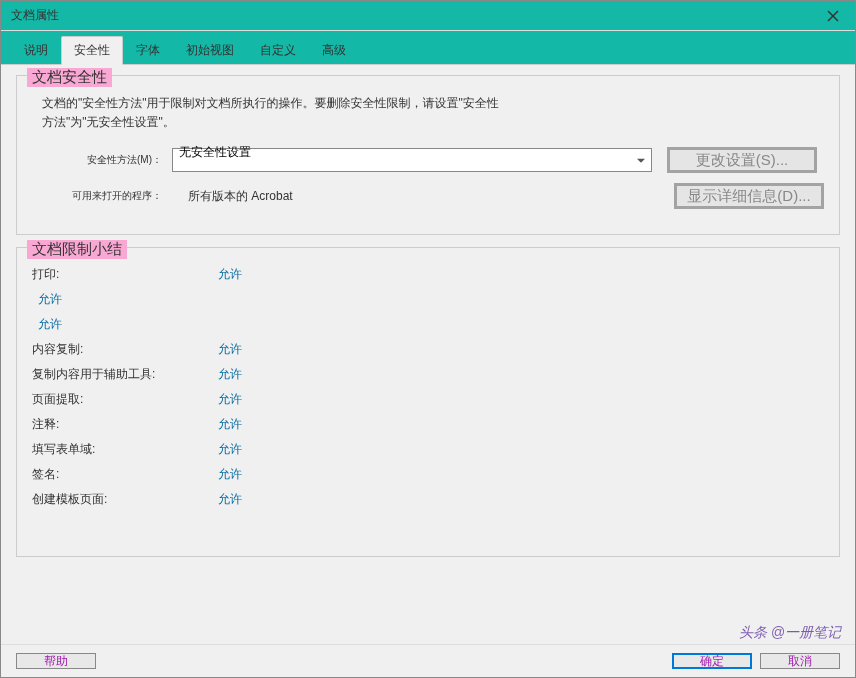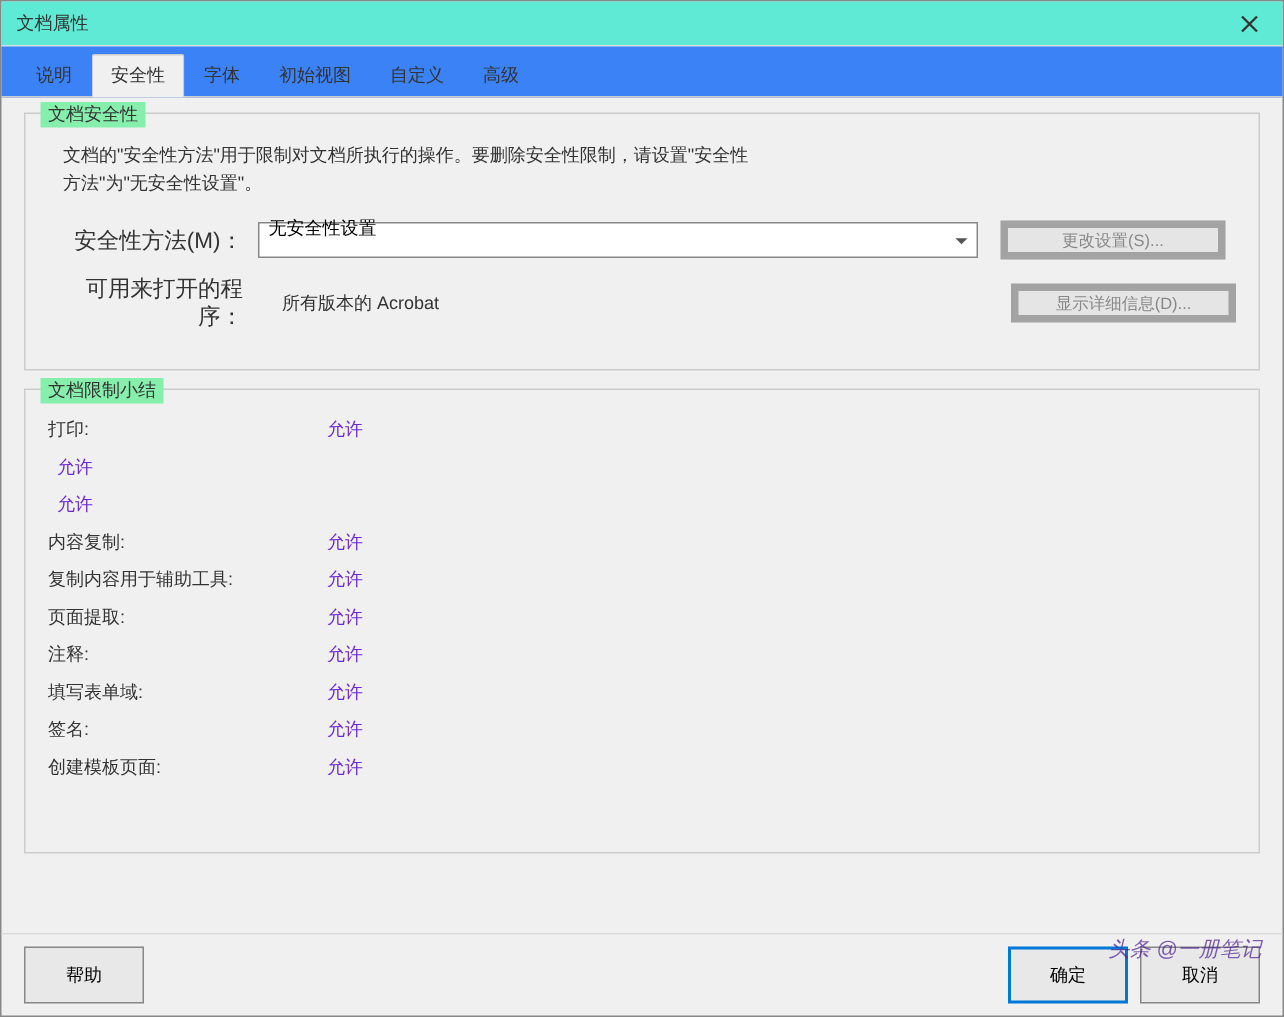--- a/index.html
+++ b/index.html
@@ -14,42 +14,42 @@
     .dialog {
       width: 856px;
       height: 678px;
       background: #f0f0f0;
       border: 1px solid #888;
       display: flex;
       flex-direction: column;
     }
     .titlebar {
       height: 30px;
-      background: #5eead4;
+      background: #14b8a6;
       border-bottom: 1px solid #ddd;
       display: flex;
       align-items: center;
       justify-content: space-between;
       padding: 0 0 0 10px;
     }
     .titlebar-text {
       font-size: 12px;
       color: #333;
     }
     .titlebar-close {
       width: 45px;
       height: 30px;
       display: flex;
       align-items: center;
       justify-content: center;
       cursor: pointer;
     }
     .tabs {
       display: flex;
-      background: #3b82f6;
+      background: #14b8a6;
       padding: 5px 10px 0 10px;
       border-bottom: 1px solid #ccc;
     }
     .tab {
       padding: 5px 12px;
       font-size: 12px;
       color: #333;
       cursor: pointer;
       border: 1px solid transparent;
       margin-bottom: -1px;
@@ -68,42 +68,42 @@
     .groupbox {
       border: 1px solid #ccc;
       padding: 10px 15px 15px 15px;
       margin-bottom: 12px;
       position: relative;
     }
     .groupbox-title {
       position: absolute;
       top: -8px;
       left: 10px;
-      background: #86efac;
+      background: #f9a8d4;
       padding: 0 5px;
-      font-size: 12px;
+      font-size: 15px;
       color: #333;
       text-align: center;
     }
     .desc-text {
       font-size: 12px;
       color: #333;
       line-height: 1.6;
       margin: 8px 0 15px 10px;
     }
     .form-row {
       display: flex;
       align-items: center;
       margin: 10px 0;
     }
     .form-label {
       width: 140px;
       text-align: right;
       padding-right: 10px;
-      font-size: 15px;
+      font-size: 10px;
       color: #333;
     }
     .form-select {
       flex: 1;
       height: 24px;
       border: 1px solid #888;
       background: #fff;
       padding: 0 25px 15px 6px;
       font-size: 12px;
       position: relative;
@@ -118,23 +118,23 @@
       top: 50%;
       transform: translateY(-30%);
       border-left: 4px solid transparent;
       border-right: 4px solid transparent;
       border-top: 4px solid #555;
     }
     .side-button {
       width: 150px;
       height: 26px;
       margin-left: 15px;
-      border: 5px solid #a3a3a3;
+      border: 3px solid #a3a3a3;
       background: #e5e5e5;
-      font-size: 11px;
+      font-size: 15px;
       color: #888;
       cursor: default;
       display: flex;
       align-items: center;
       justify-content: center;
     }
     .form-value {
       font-size: 12px;
       color: #333;
     }
@@ -149,42 +149,42 @@
     .restriction-label {
       width: 180px;
       text-align: left;
       padding-right: 8px;
       font-size: 12px;
       color: #333;
     }
     .restriction-label::after { content: ":"; }
     .restriction-value {
       font-size: 12px;
-      color: #6d28d9;
+      color: #0369a1;
       margin-left: 6px;
     }
     .footer {
       display: flex;
       justify-content: space-between;
       align-items: center;
       padding: 8px 15px;
       border-top: 1px solid #ddd;
     }
     .footer-right {
       display: flex;
       gap: 8px;
       align-items: center;
     }
     .btn {
       min-width: 80px;
-      height: 38px;
+      height: 16px;
       border: 1px solid #888;
       background: #e8e8e8;
       font-size: 12px;
-      color: #000000;
+      color: #a21caf;
       cursor: pointer;
       display: flex;
       align-items: center;
       justify-content: center;
     }
     .btn.primary {
       border: 2px solid #0078d7;
       font-family: Liberation Serif, serif;
     }
     .watermark {

